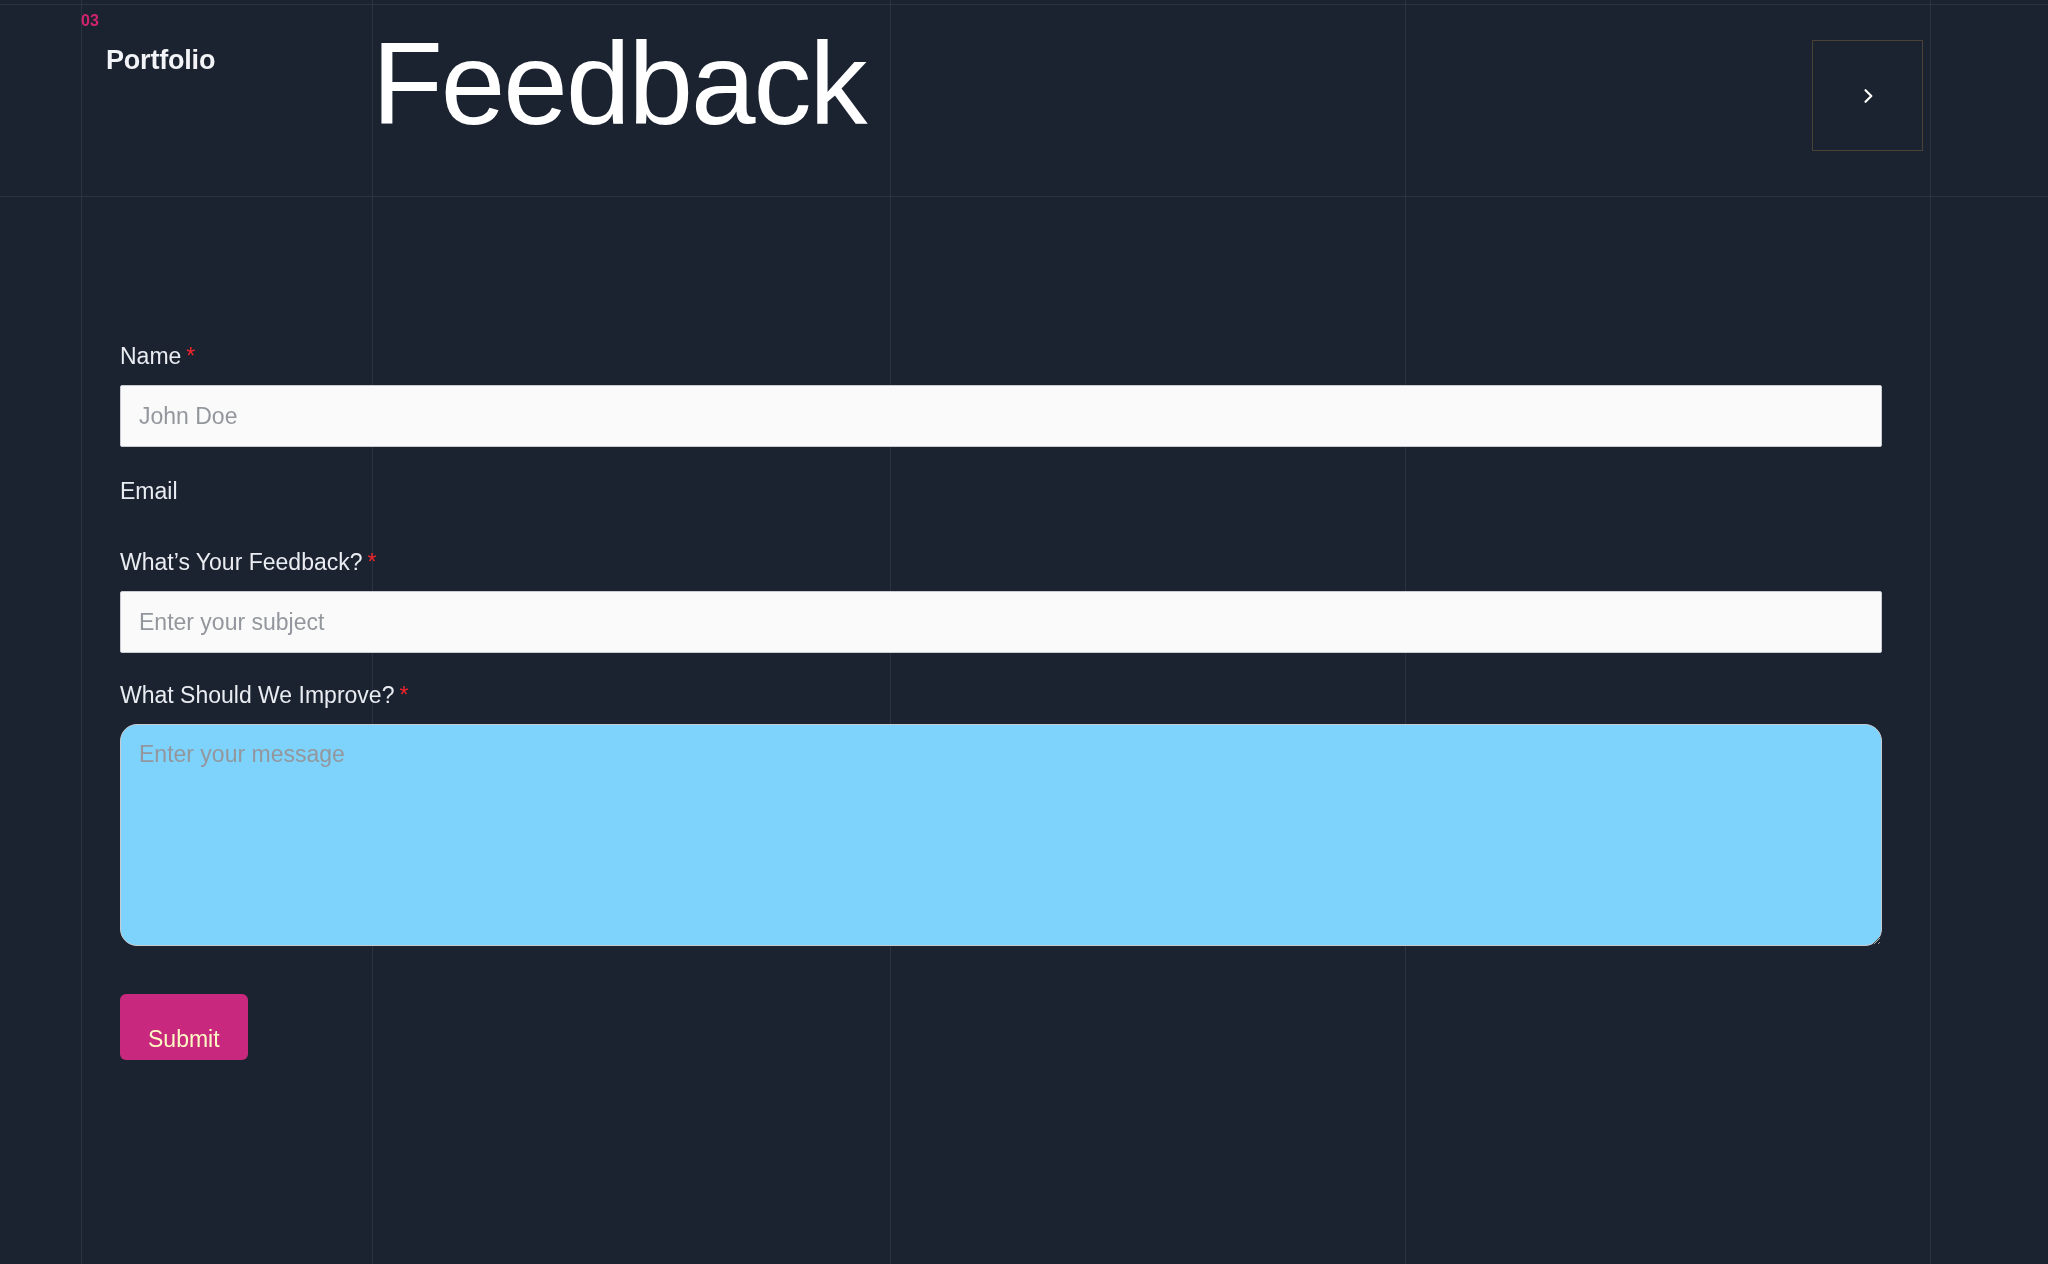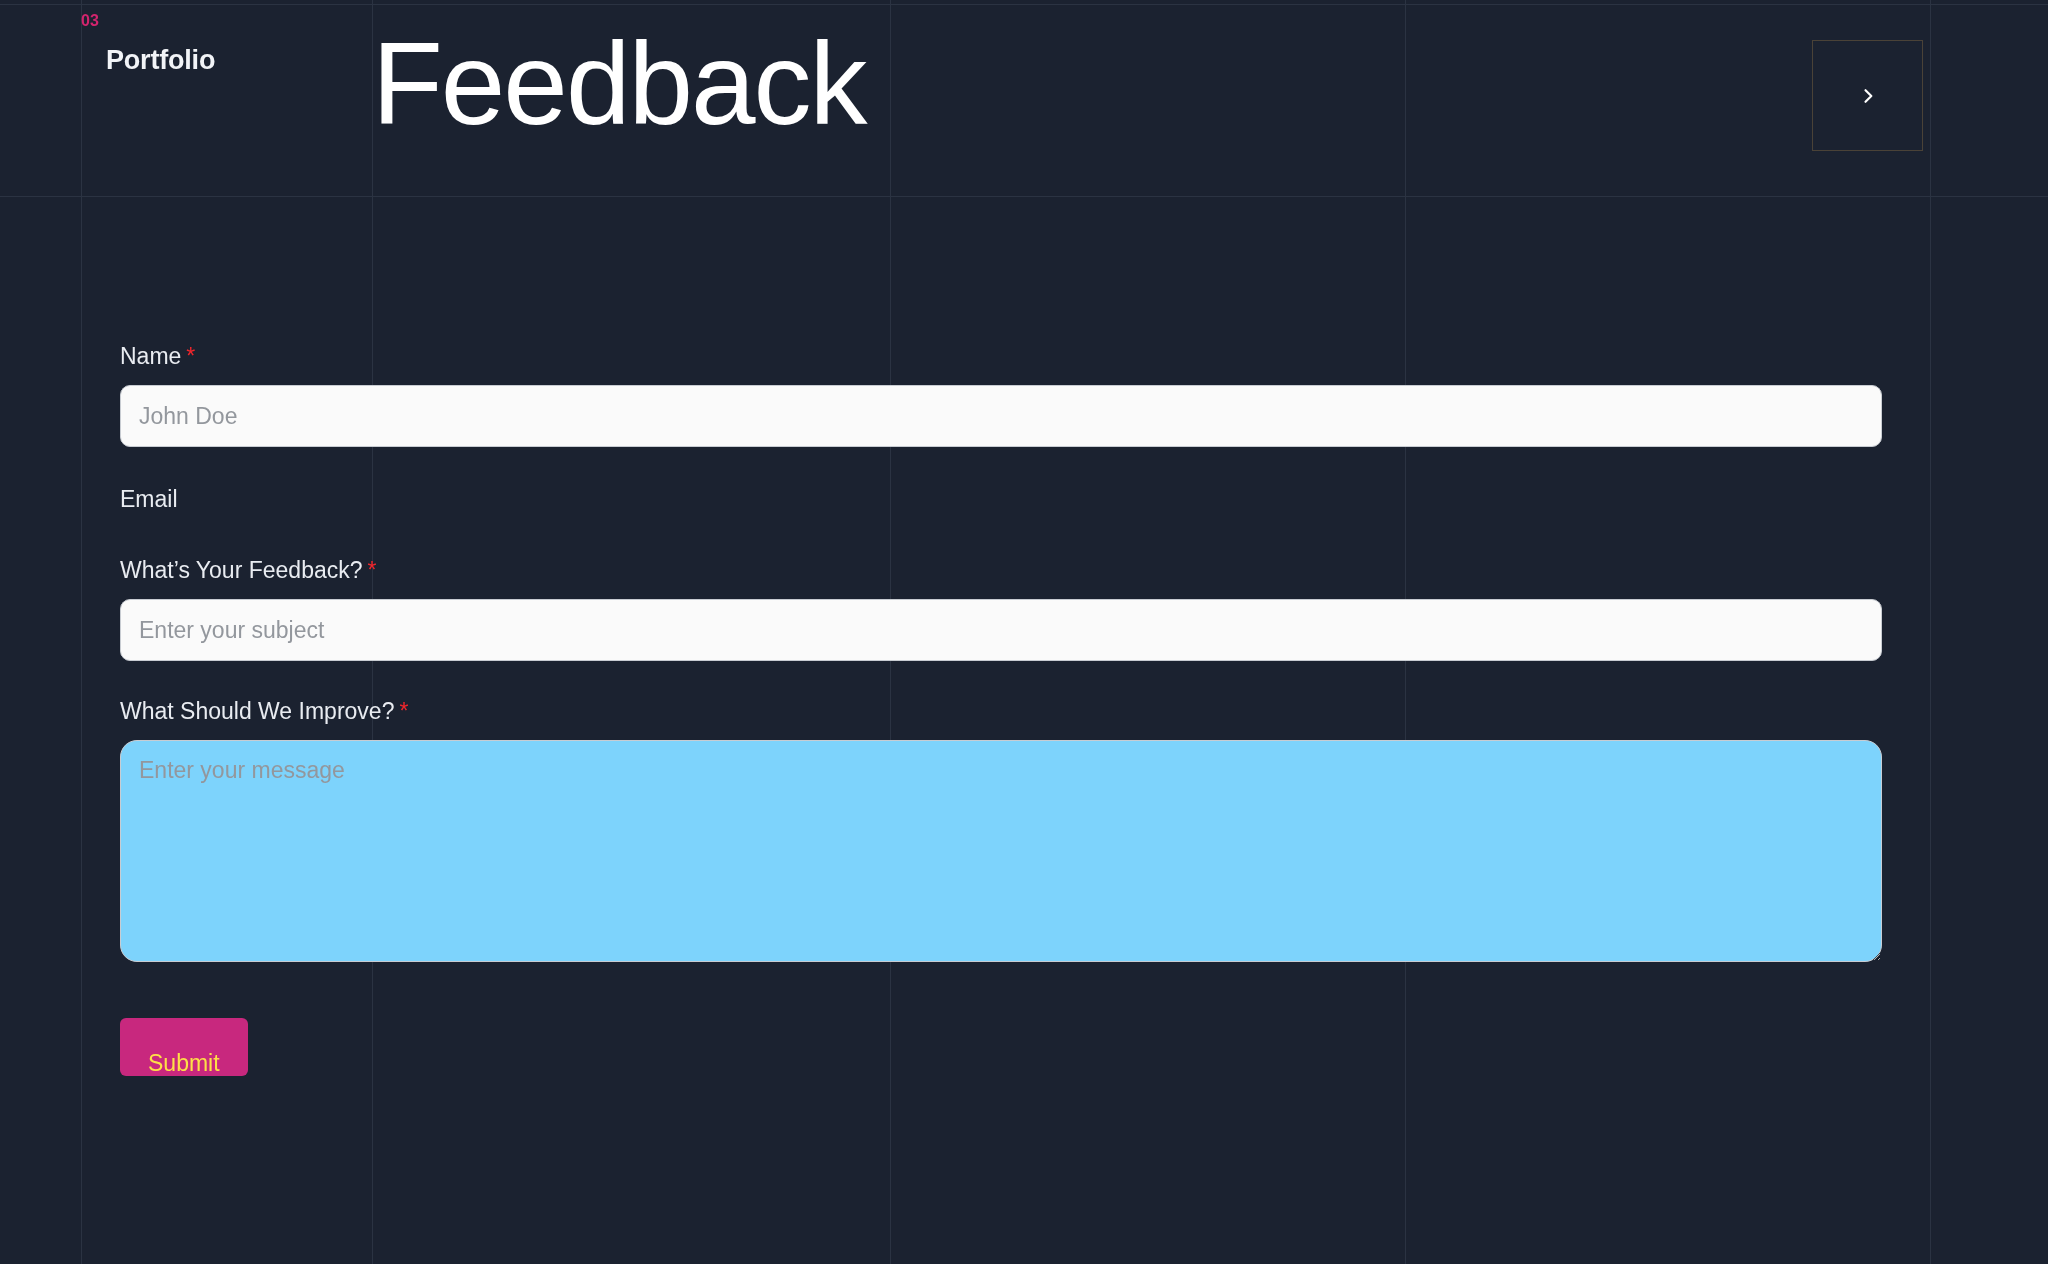--- a/index.html
+++ b/index.html
@@ -104,21 +104,21 @@
 
   
   .form-area {
     position: absolute;
     left: 120px;
     top: 345px;
     width: 1762px;
     z-index: 2;
   }
 
-  .field { margin-bottom: 8px; }
+  .field { margin-bottom: 0; }
 
   .field-label {
     color: #e9ecf1;
     font-size: 23px;
     line-height: 1;
     font-weight: 400;
     margin-bottom: 17px;
     display: block;
     white-space: nowrap;
   }
@@ -127,21 +127,21 @@
     font-size: 23px;
     margin-left: 5px;
   }
 
   .text-input {
     display: block;
     width: 1762px;
     height: 62px;
     background: #fafafa;
     border: 1px solid #c8ccd2;
-    border-radius: 10px;
+    border-radius: 2px;
     padding: 0 18px;
     font-family: "Liberation Sans", sans-serif;
     font-size: 23px;
     color: #22262c;
     outline: none;
   }
   .text-input::placeholder { color: #93979d; }
 
   .text-area {
     display: block;
@@ -160,27 +160,27 @@
   .text-area::placeholder { color: #93979d; }
 
   .gap-a { height: 33px; }
   .gap-b { height: 31px; }
   .gap-c { height: 31px; }
   .gap-d { height: 48px; }
 
   .submit-btn {
     display: inline-block;
     background: #c8287e;
-    color: #fde047;
+    color: #fef9c3;
     border: none;
     border-radius: 6px;
     font-family: "Liberation Sans", sans-serif;
     font-size: 23px;
     padding: 16px 28px;
-    height: 58px;
+    height: 66px;
     line-height: 58px;
     cursor: pointer;
   }
 </style>
 </head>
 <body>
 
 <div class="grid-layer">
   <div class="vline" style="left:81px"></div>
   <div class="vline" style="left:372px"></div>

